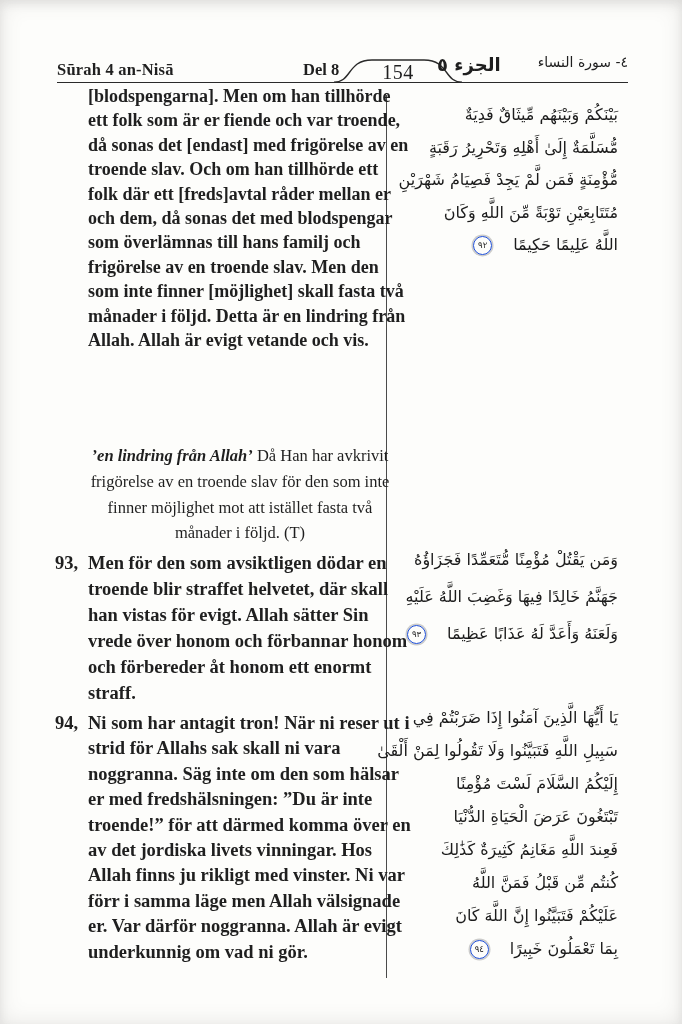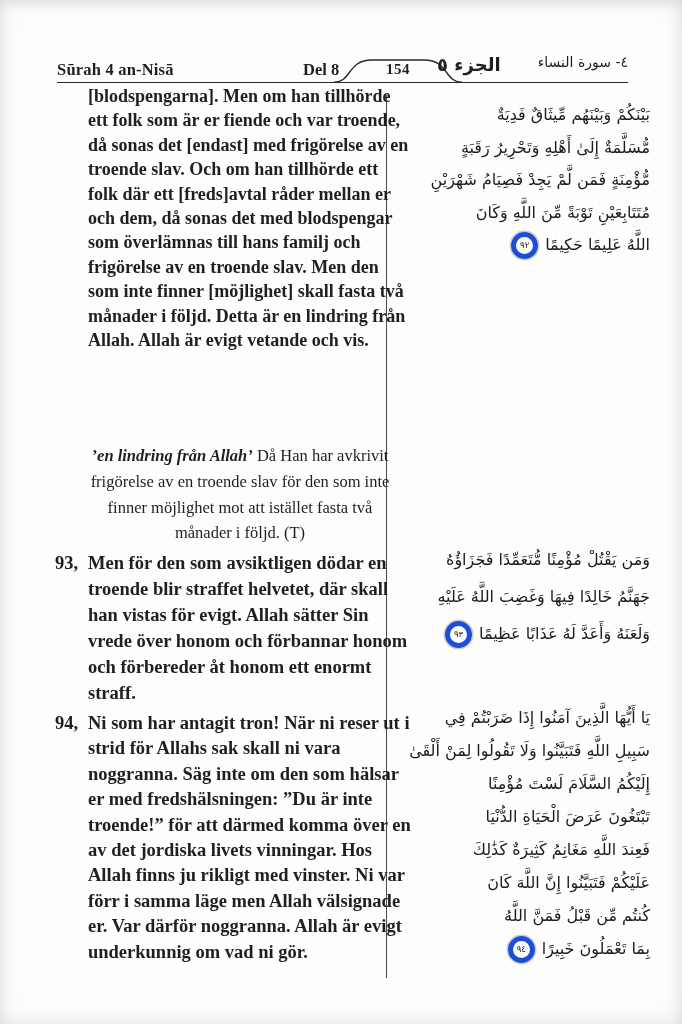--- a/index.html
+++ b/index.html
@@ -19,53 +19,53 @@
   
   .hdr-latin{position:absolute;left:57px;top:60px;font-size:16.5px;font-weight:bold;letter-spacing:.2px;}
   .hdr-del{position:absolute;left:303px;top:60px;font-size:16.5px;font-weight:bold;}
   .hdr-juz{position:absolute;left:437px;top:54px;font-size:18px;direction:rtl;font-family:"DejaVu Sans",sans-serif;font-weight:bold;}
   .hdr-surah-ar{position:absolute;right:54px;top:54px;font-size:14px;direction:rtl;font-family:"DejaVu Sans",sans-serif;}
   .hdr-rule{position:absolute;left:57px;top:82px;width:571px;height:0;border-top:1.4px solid #2a2a2a;}
   .page-tab{position:absolute;left:332px;top:58px;width:132px;height:25px;}
   .page-tab svg{position:absolute;left:0;top:0;}
   .page-tab .num{
     position:absolute;left:0;right:0;top:3px;text-align:center;
-    font-size:15px;font-weight:bold;letter-spacing:.5px;
+    font-size:20px;font-weight:normal;letter-spacing:.5px;
   }
 
   
   .col-divider{position:absolute;left:386px;top:95px;height:883px;width:0;border-left:1.4px solid #4a4a4a;}
 
   
   .sv{position:absolute;left:55px;width:324px;margin:0;}
   .sv-verse-cont{top:84px;padding-left:33px;font-size:18px;font-weight:bold;line-height:24.4px;}
   .sv-commentary{top:443px;padding-left:23px;font-size:16.5px;line-height:25.8px;font-weight:normal;text-align:center;}
   .sv-commentary .lead{font-weight:bold;font-style:italic;}
   .sv-verse{font-size:18.5px;font-weight:bold;padding-left:33px;text-indent:-33px;}
   .sv-verse .vnum{display:inline-block;width:33px;text-indent:0;font-weight:bold;}
   .sv-verse-93{top:551px;line-height:25.9px;}
   .sv-verse-94{top:711px;line-height:25.4px;}
 
   
   .ar-block{
-    position:absolute;left:412px;width:238px;
+    position:absolute;left:380px;width:238px;
     direction:rtl;text-align:right;
     font-family:"DejaVu Sans",sans-serif;
     font-size:16px;color:#1c1c1c;
   }
   .ar-line{white-space:nowrap;}
   .ar-block-1{top:99px;}  .ar-block-1 .ar-line{line-height:32.5px;}
   .ar-block-2{top:541px;} .ar-block-2 .ar-line{line-height:37px;}
   .ar-block-3{top:701px;} .ar-block-3 .ar-line{line-height:33px;}
   .ar-line.last{padding-left:40px;}
   .verse-marker{
     display:inline-flex;align-items:center;justify-content:center;
-    width:17px;height:17px;border:5px solid #1d4ed8;border-radius:50%;
+    width:17px;height:17px;border:1px solid #1d4ed8;border-radius:50%;
     box-shadow:0 0 0 1.5px rgba(60,60,60,.25);
-    font-size:8.5px;line-height:1;margin-right:7px;vertical-align:middle;
+    font-size:8.5px;line-height:1;margin-right:21px;vertical-align:middle;
   }
 </style>
 </head>
 <body>
 
 <div class="page">
 
   <div>
     <span class="hdr-latin">Sūrah 4 an-Nisā</span>
     <span class="hdr-del">Del 8</span>
@@ -113,21 +113,21 @@
             <span>٩٣</span>
           </span></div>
     </div>
 
     <div class="ar-block ar-block-3">
       <div class="ar-line">يَا أَيُّهَا الَّذِينَ آمَنُوا إِذَا ضَرَبْتُمْ فِي</div>
       <div class="ar-line">سَبِيلِ اللَّهِ فَتَبَيَّنُوا وَلَا تَقُولُوا لِمَنْ أَلْقَىٰ</div>
       <div class="ar-line">إِلَيْكُمُ السَّلَامَ لَسْتَ مُؤْمِنًا</div>
       <div class="ar-line">تَبْتَغُونَ عَرَضَ الْحَيَاةِ الدُّنْيَا</div>
       <div class="ar-line">فَعِندَ اللَّهِ مَغَانِمُ كَثِيرَةٌ كَذَٰلِكَ</div>
+      <div class="ar-line">كُنتُم مِّن قَبْلُ فَمَنَّ اللَّهُ</div>
       <div class="ar-line">عَلَيْكُمْ فَتَبَيَّنُوا إِنَّ اللَّهَ كَانَ</div>
-      <div class="ar-line">كُنتُم مِّن قَبْلُ فَمَنَّ اللَّهُ</div>
       <div class="ar-line last"><span>بِمَا تَعْمَلُونَ خَبِيرًا</span><span class="verse-marker">
             <span>٩٤</span>
           </span></div>
     </div>
 
   </section>
 </div>
 
 </body></html>

